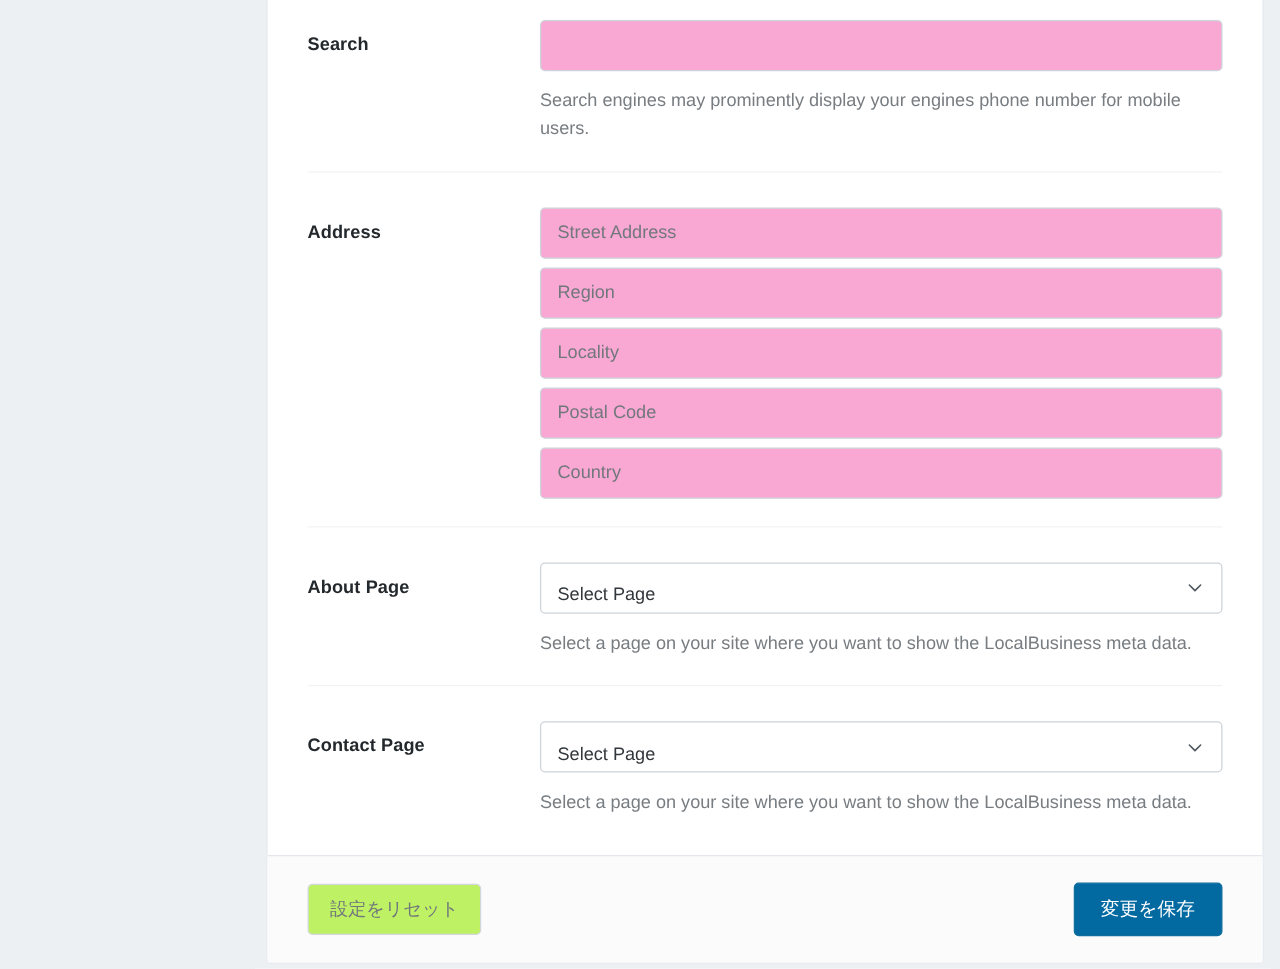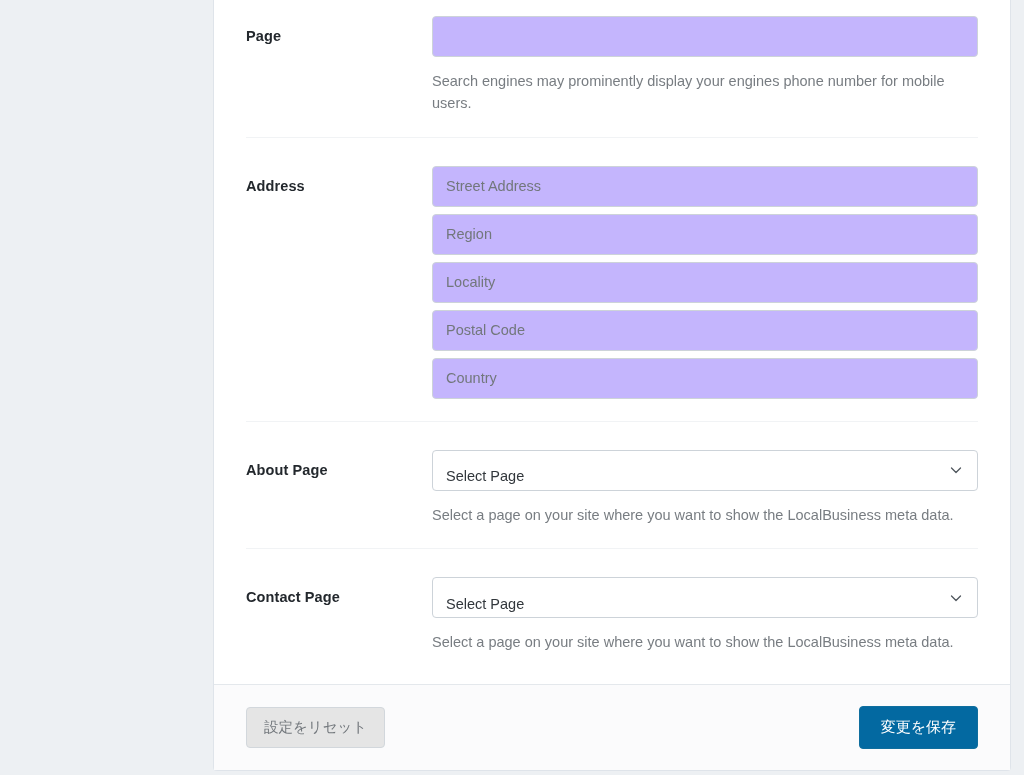--- a/index.html
+++ b/index.html
@@ -70,21 +70,21 @@
 
   
   .text-input {
     display: block;
     width: 100%;
     height: 41px;
     padding: 0 13px;
     font-family: inherit;
     font-size: 14.5px;
     color: #32373c;
-    background: #c4b5fd;
+    background: #f9a8d4;
     border: 1px solid #cdd3d9;
     border-radius: 4px;
     outline: none;
   }
   .text-input::placeholder { color: #72777c; opacity: 1; }
 
   .stack .text-input { margin-bottom: 7px; }
   .stack .text-input:last-child { margin-bottom: 0; }
 
   
@@ -143,21 +143,21 @@
     font-size: 14.5px;
     border-radius: 4px;
     cursor: pointer;
     white-space: nowrap;
   }
 
   .btn-reset {
     padding: 0 17px;
     height: 41px;
     color: #72777c;
-    background: #e5e5e5;
+    background: #bef264;
     border: 1px solid #d2d7dc;
   }
 
   .btn-save {
     padding: 0 21px;
     height: 43px;
     color: #ffffff;
     background: #0369a1;
     border: 1px solid #0f6e9e;
     font-size: 15px;
@@ -165,21 +165,21 @@
 </style>
 </head>
 <body>
 
 <div class="page">
   <div class="card">
 
     <div class="card-body">
 
       <div class="row">
-        <div class="row-label">Page</div>
+        <div class="row-label">Search</div>
         <div class="row-field">
           <input class="text-input" type="text" value="" placeholder="" style="">
           <div class="desc wide">Search engines may prominently display your engines phone number for mobile users.</div>
         </div>
       </div>
 
       <div class="row">
         <div class="row-label">Address</div>
         <div class="row-field stack">
           <input class="text-input" type="text" placeholder="Street Address" style="">

